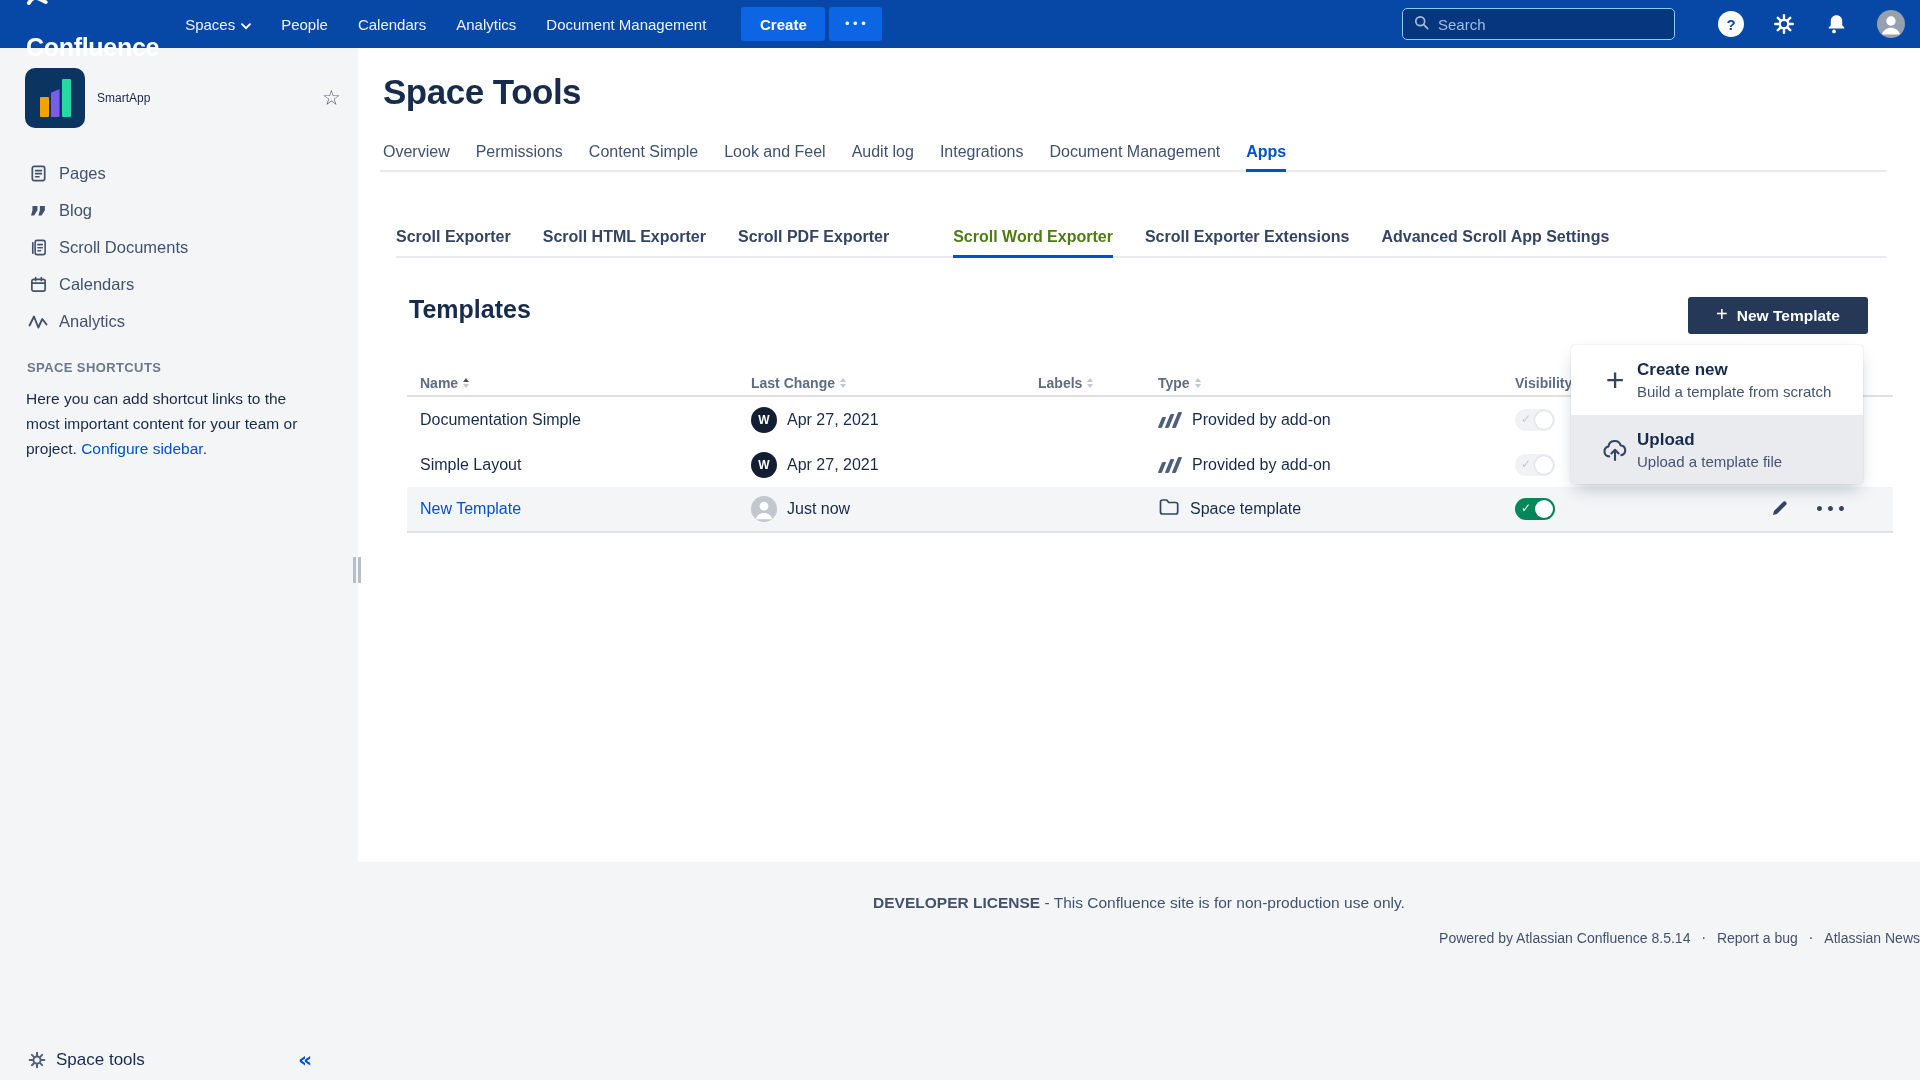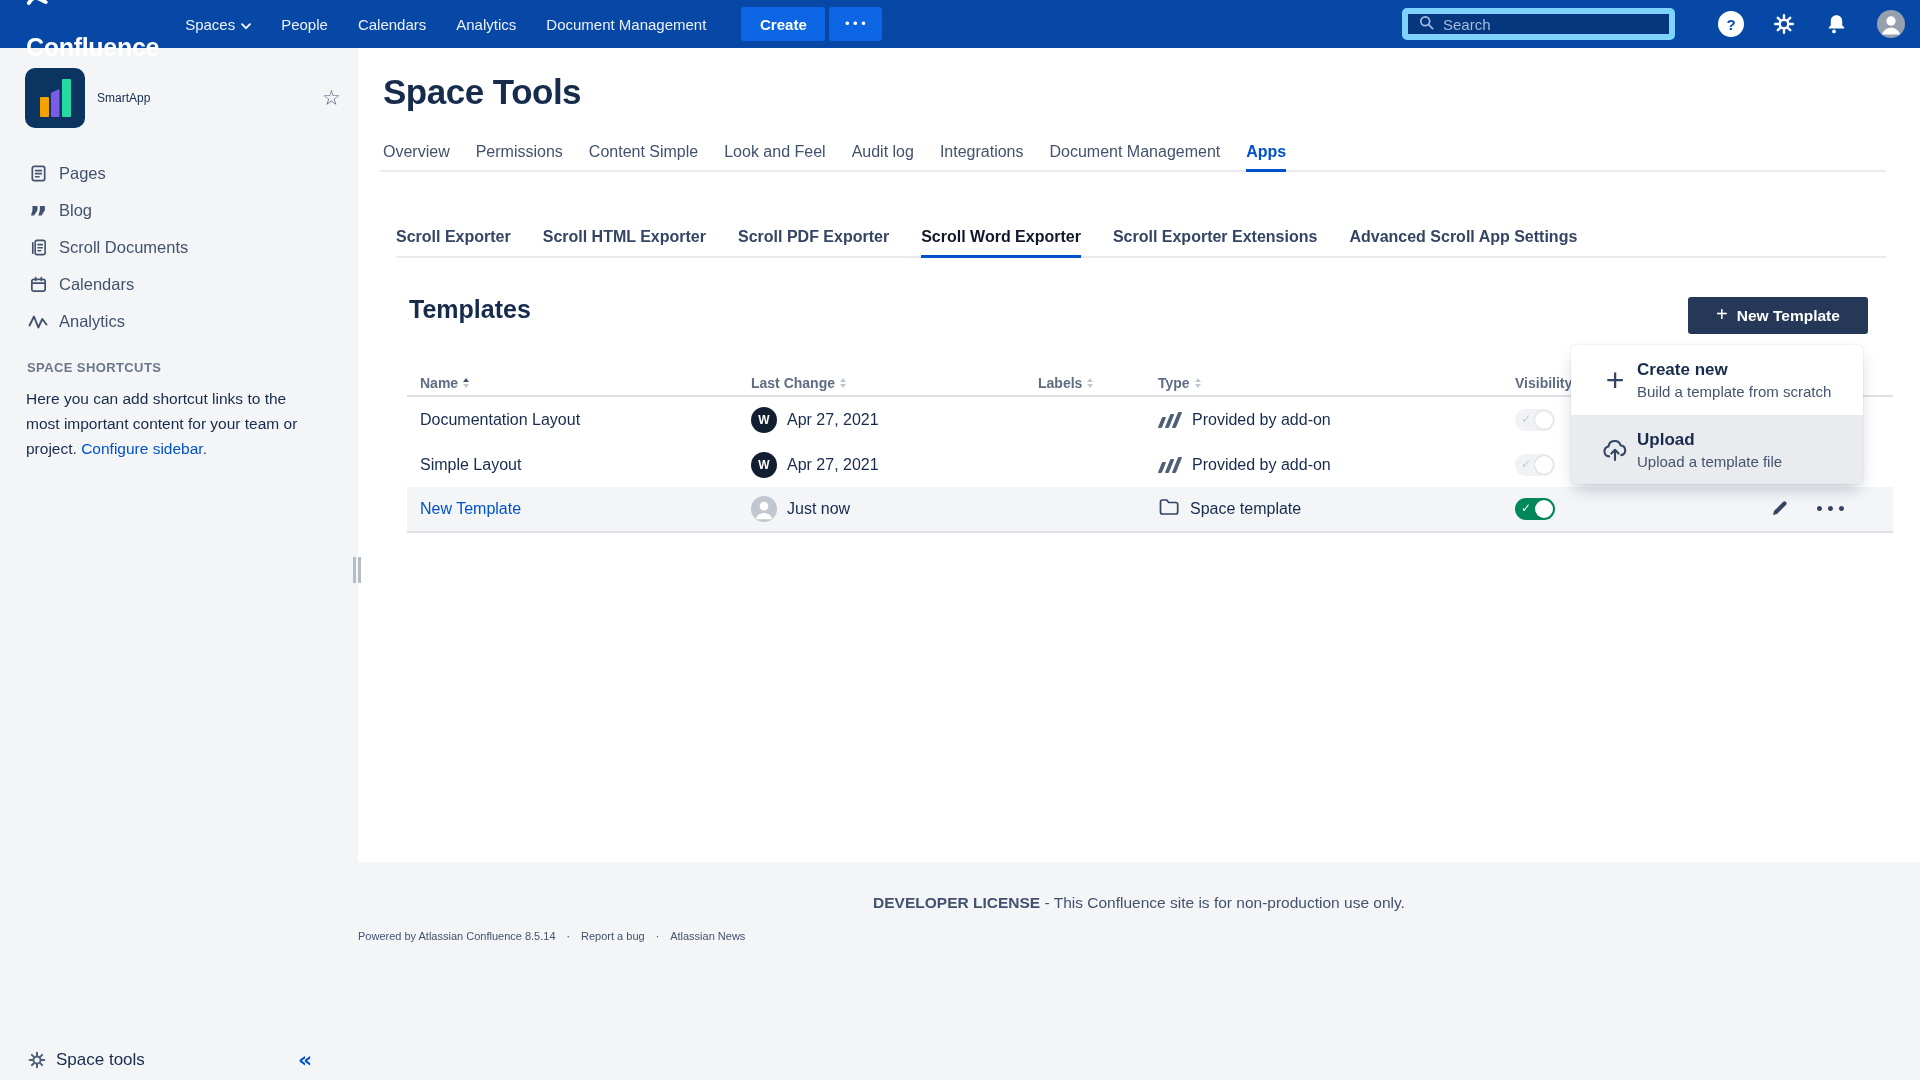--- a/index.html
+++ b/index.html
@@ -9,21 +9,21 @@
   .page { position:relative; width:1920px; height:1080px; background:#F4F5F7; overflow:hidden; color:#172B4D; }
 
   
   .navbar { position:absolute; left:0; top:0; width:1920px; height:48px; background:#0747A6; display:flex; align-items:center; z-index:50; }
   .nav-logo { display:flex; margin-left:26px; gap:20px; cursor:pointer;flex-direction:column; }
   .nav-logo .brand { color:#fff; font-size:25px; font-weight:bold; letter-spacing:-0.3px; }
   .nav-menu { display:flex; align-items:center; gap:30px; margin-left:26px; }
   .nav-item { color:rgba(255,255,255,0.93); font-size:15px; cursor:pointer; display:flex; align-items:center; gap:6px; }
   .btn-create { margin-left:35px; width:84px; height:34px; background:#0C66E4; border:none; border-radius:3px; color:#fff; font-size:15px; font-weight:bold; font-family:inherit; cursor:pointer; }
   .btn-more { margin-left:4px; width:53px; height:34px; background:#0C66E4; border:none; border-radius:3px; color:#fff; font-size:12px; letter-spacing:1px; cursor:pointer; }
-  .nav-search { position:absolute; left:1402px; top:8px; width:273px; height:32px; background:#06377E; border:6px solid #7dd3fc; border-radius:5px; display:flex; align-items:center; padding:0 10px; gap:8px; }
+  .nav-search { position:absolute; left:1402px; top:8px; width:273px; height:32px; background:#06377E; border:1px solid #7dd3fc; border-radius:5px; display:flex; align-items:center; padding:0 10px; gap:8px; }
   .nav-search input { background:transparent; border:none; outline:none; color:#E6EDF8; font-size:15px; width:200px; font-family:inherit; }
   .nav-search input::placeholder { color:#A5BCE0; }
   .nav-icons { position:absolute; right:15px; top:0; height:48px; display:flex; align-items:center; gap:28px; }
   .help-badge { width:26px; height:26px; border-radius:50%; background:#fff; color:#0747A6; font-size:15px; font-weight:bold; display:flex; align-items:center; justify-content:center; cursor:pointer; }
   .nav-avatar { width:28px; height:28px; border-radius:50%; background:#97A0AF; overflow:hidden; cursor:pointer; display:flex; align-items:center; justify-content:center; }
   .icon-btn { cursor:pointer; display:flex; align-items:center; }
 
   
   .sidebar { position:absolute; left:0; top:48px; width:358px; bottom:0; background:#F4F5F7; }
   .space-head { position:absolute; left:25px; top:20px; display:flex; align-items:center; }
@@ -51,21 +51,21 @@
 
   
   .content { position:absolute; left:358px; top:48px; width:1562px; height:814px; background:#fff; }
   .page-title { position:absolute; left:25px; top:24px; font-size:35px; font-weight:bold; letter-spacing:-0.5px; color:#172B4D; }
   .tabs { position:absolute; left:22px; top:95px; width:1506px; display:flex; gap:26px; padding:0 0 9px 3px; border-bottom:2px solid #E9EAEE; }
   .tab { font-size:16px; color:#42526E; cursor:pointer; position:relative; white-space:nowrap; }
   .tab.active { color:#0052CC; font-weight:bold; }
   .tab.active::after { content:""; position:absolute; left:0; right:0; bottom:-11px; height:3px; background:#0052CC; }
   .subtabs { position:absolute; left:38px; top:180px; width:1490px; display:flex; gap:32px; padding-bottom:10px; border-bottom:2px solid #E9EAEE; }
   .subtab { font-size:16px; font-weight:600; color:#344563; cursor:pointer; position:relative; white-space:nowrap; }
-  .subtab.active { color:#0f172a; }
+  .subtab.active { color:#4d7c0f;margin-left:32px; }
   .subtab.active::after { content:""; position:absolute; left:0; right:0; bottom:-12px; height:3px; background:#0052CC; }
   .templates-heading { position:absolute; left:51px; top:247px; font-size:25px; font-weight:bold; color:#172B4D; }
   .btn-new-template { position:absolute; left:1330px; top:249px; width:180px; height:37px; background:#253858; color:#fff; border:none; border-radius:3px; font-size:15.5px; font-weight:600; font-family:inherit; cursor:pointer; display:flex; align-items:center; justify-content:center; gap:9px; }
   .btn-new-template .plus { font-size:20px; font-weight:400; position:relative; top:-1px; }
 
   
   .tpl-table { position:absolute; left:49px; top:322px; width:1486px; }
   .trow { display:grid; grid-template-columns:344px 287px 120px 357px 255px 1fr; align-items:center; }
   .thead { height:27px; border-bottom:2px solid #DFE1E6; }
   .th { font-size:14px; font-weight:600; color:#5E6C84; display:flex; align-items:center; }
@@ -102,21 +102,21 @@
   .dd-item.hover { background:#E9EBEF; border-radius:0 0 4px 4px; height:69px; }
   .dd-icon { width:44px; display:flex; justify-content:center; flex:none; }
   .dd-plus { font-size:32px; font-weight:300; color:#344563; line-height:30px; }
   .dd-texts { display:flex; flex-direction:column; gap:3px; }
   .dd-title { font-size:17px; font-weight:600; color:#172B4D; }
   .dd-sub { font-size:15px; color:#44546F; }
 
   
   .footer { position:absolute; left:358px; top:862px; width:1562px; height:218px; text-align:center; }
   .footer-license { position:absolute; top:32px; width:100%; font-size:15.5px; color:#42526E; }
-  .footer-links { position:absolute; top:68px; width:100%; font-size:11px; color:#42526E; display:flex; justify-content:flex-start; gap:11px; }
+  .footer-links { position:absolute; top:68px; width:100%; font-size:14px; color:#42526E; display:flex; justify-content:flex-end; gap:11px; }
   .footer-links a { color:#42526E; text-decoration:none; cursor:pointer; }
   .footer-brand { position:absolute; top:108px; width:100%; display:flex; justify-content:center; align-items:center; gap:6px; color:#42526E; }
   .footer-brand .wordmark { font-size:21px; font-weight:bold; letter-spacing:1.5px; }
 </style>
 </head>
 <body>
 
 <div class="page">
 
   <header class="navbar">
@@ -324,21 +324,21 @@
               <i class="tri-down"></i>
             </span>
           </span>
         <span class="th">
             <span>Visibility</span>
           </span>
         <span class="th"></span>
       </div>
 
       <div class="trow tbody-row">
-        <span class="td">Documentation Layout</span>
+        <span class="td">Documentation Simple</span>
         <span class="td cell-with-icon">
           <span class="round-icon word-circle">W</span>
           <span>Apr 27, 2021</span>
         </span>
         <span class="td"></span>
         <span class="td cell-with-icon">
           <span class="scroll-mark">
               <i></i>
               <i></i>
               <i></i>

